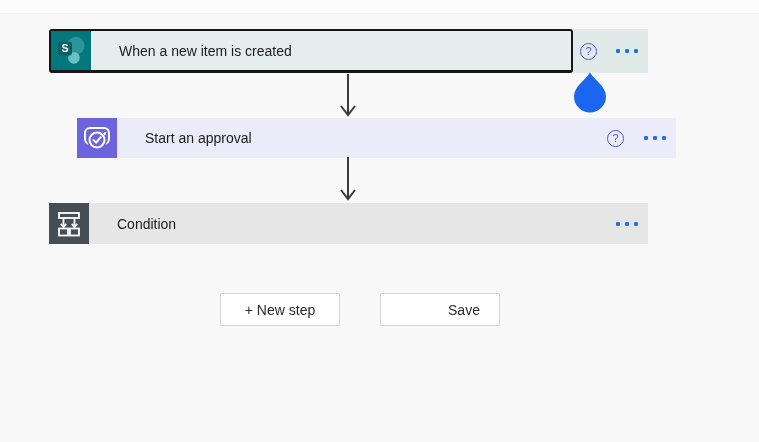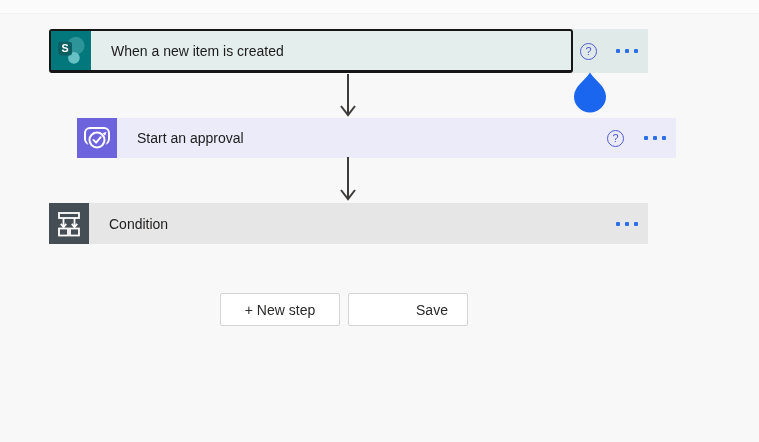--- a/index.html
+++ b/index.html
@@ -8,21 +8,21 @@
     background:#f8f8f8;
     font-family:"Liberation Sans",sans-serif;
     -webkit-font-smoothing:antialiased;
   }
   .top-band{position:absolute;left:0;top:0;width:759px;height:13px;background:#fcfbfb;border-bottom:1px solid #f3f2f1;}
 
   
   .row{position:absolute;left:49px;width:599px;display:flex;}
   .card{display:flex;align-items:center;box-sizing:border-box;}
   .icon-box{width:40px;align-self:stretch;flex:0 0 40px;display:flex;align-items:center;justify-content:center;}
-  .step-title{font-size:14px;color:#1d1c1b;margin-left:20px;white-space:nowrap;}
+  .step-title{font-size:14px;color:#1d1c1b;margin-left:28px;white-space:nowrap;}
 
   
   #trigger-row{top:29px;height:44px;}
   .trigger-main{
     width:524px;height:44px;background:#e3eeed;
     border:2px solid #161616;border-bottom-width:3px;border-radius:3px;
   }
   .trigger-menu{
     width:75px;height:44px;background:#dfeae9;box-sizing:border-box;
     display:flex;align-items:center;justify-content:space-between;
@@ -59,21 +59,21 @@
   .touch-drop{position:absolute;left:572px;top:71px;width:36px;height:42px;}
 
   
   .btn{
     position:absolute;top:293px;width:120px;height:33px;box-sizing:border-box;
     background:#ffffff;border:1px solid #d6d4d2;border-radius:2px;
     font-size:14px;color:#2b2a29;font-family:"Liberation Sans",sans-serif;
     display:flex;align-items:center;justify-content:center;cursor:pointer;
   }
   #new-step-btn{left:220px;}
-  #save-btn{left:348px;padding-left:48px;}
+  #save-btn{left:380px;padding-left:48px;}
 </style>
 </head>
 <body>
 
 <div class="top-band"></div>
 
 <div class="row" id="trigger-row">
   <div class="card trigger-main">
     <div class="icon-box sp-icon">
       <svg width="40" height="39" viewBox="0 0 40 40" aria-hidden="true">

